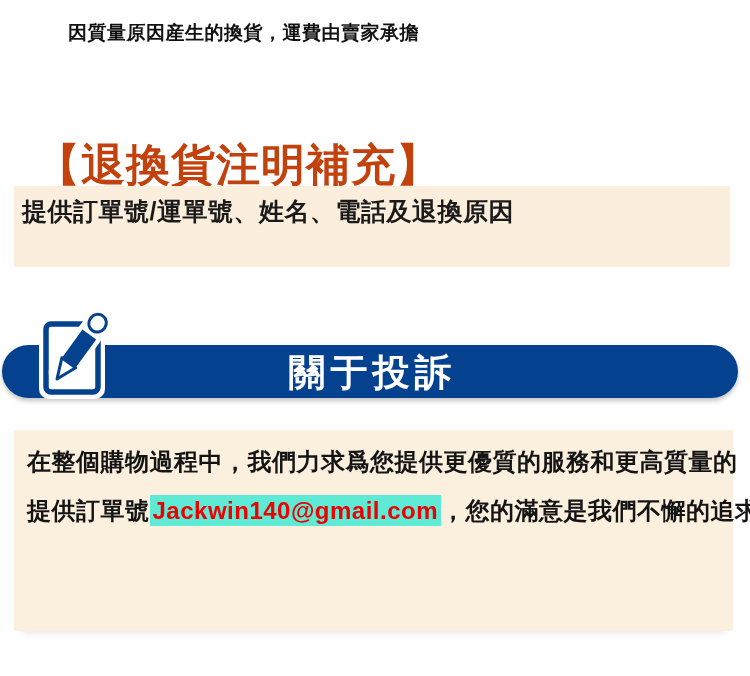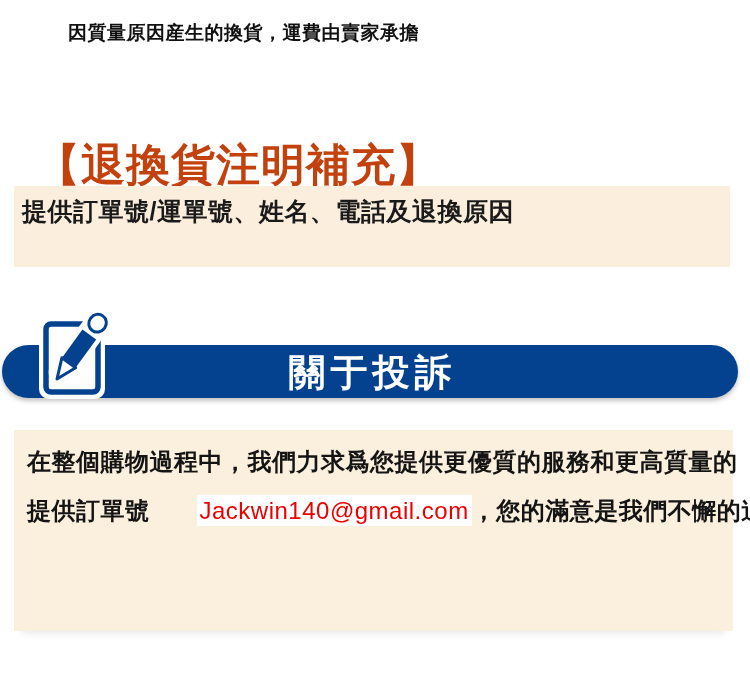--- a/index.html
+++ b/index.html
@@ -71,26 +71,25 @@
     background: #fbefde;
     padding: 7px 0 0 13px; box-sizing: border-box;
     box-shadow: 0 10px 8px -8px rgba(0,0,0,0.10);
   }
   .complaint-line {
     font-size: 24px; font-weight: 700; color: #141414;
     line-height: 49px; white-space: nowrap; letter-spacing: 0.5px;
   }
   .email-link {
     color: #ee0000;
-    background: #ffffff;
-    font-weight: 400;
+    background: #5eead4;
+    font-weight: 700;
     padding: 2px 3px;
     text-decoration: none;
     font-family: "Liberation Sans", sans-serif;
-    margin-left: 47px;
   }
 </style>
 </head>
 <body>
 
 <div class="stage">
 
   <div class="policy-line l1">因質量原因産生的換貨，運費由賣家承擔</div>
 
   <div class="section-title">【退換貨注明補充】</div>

